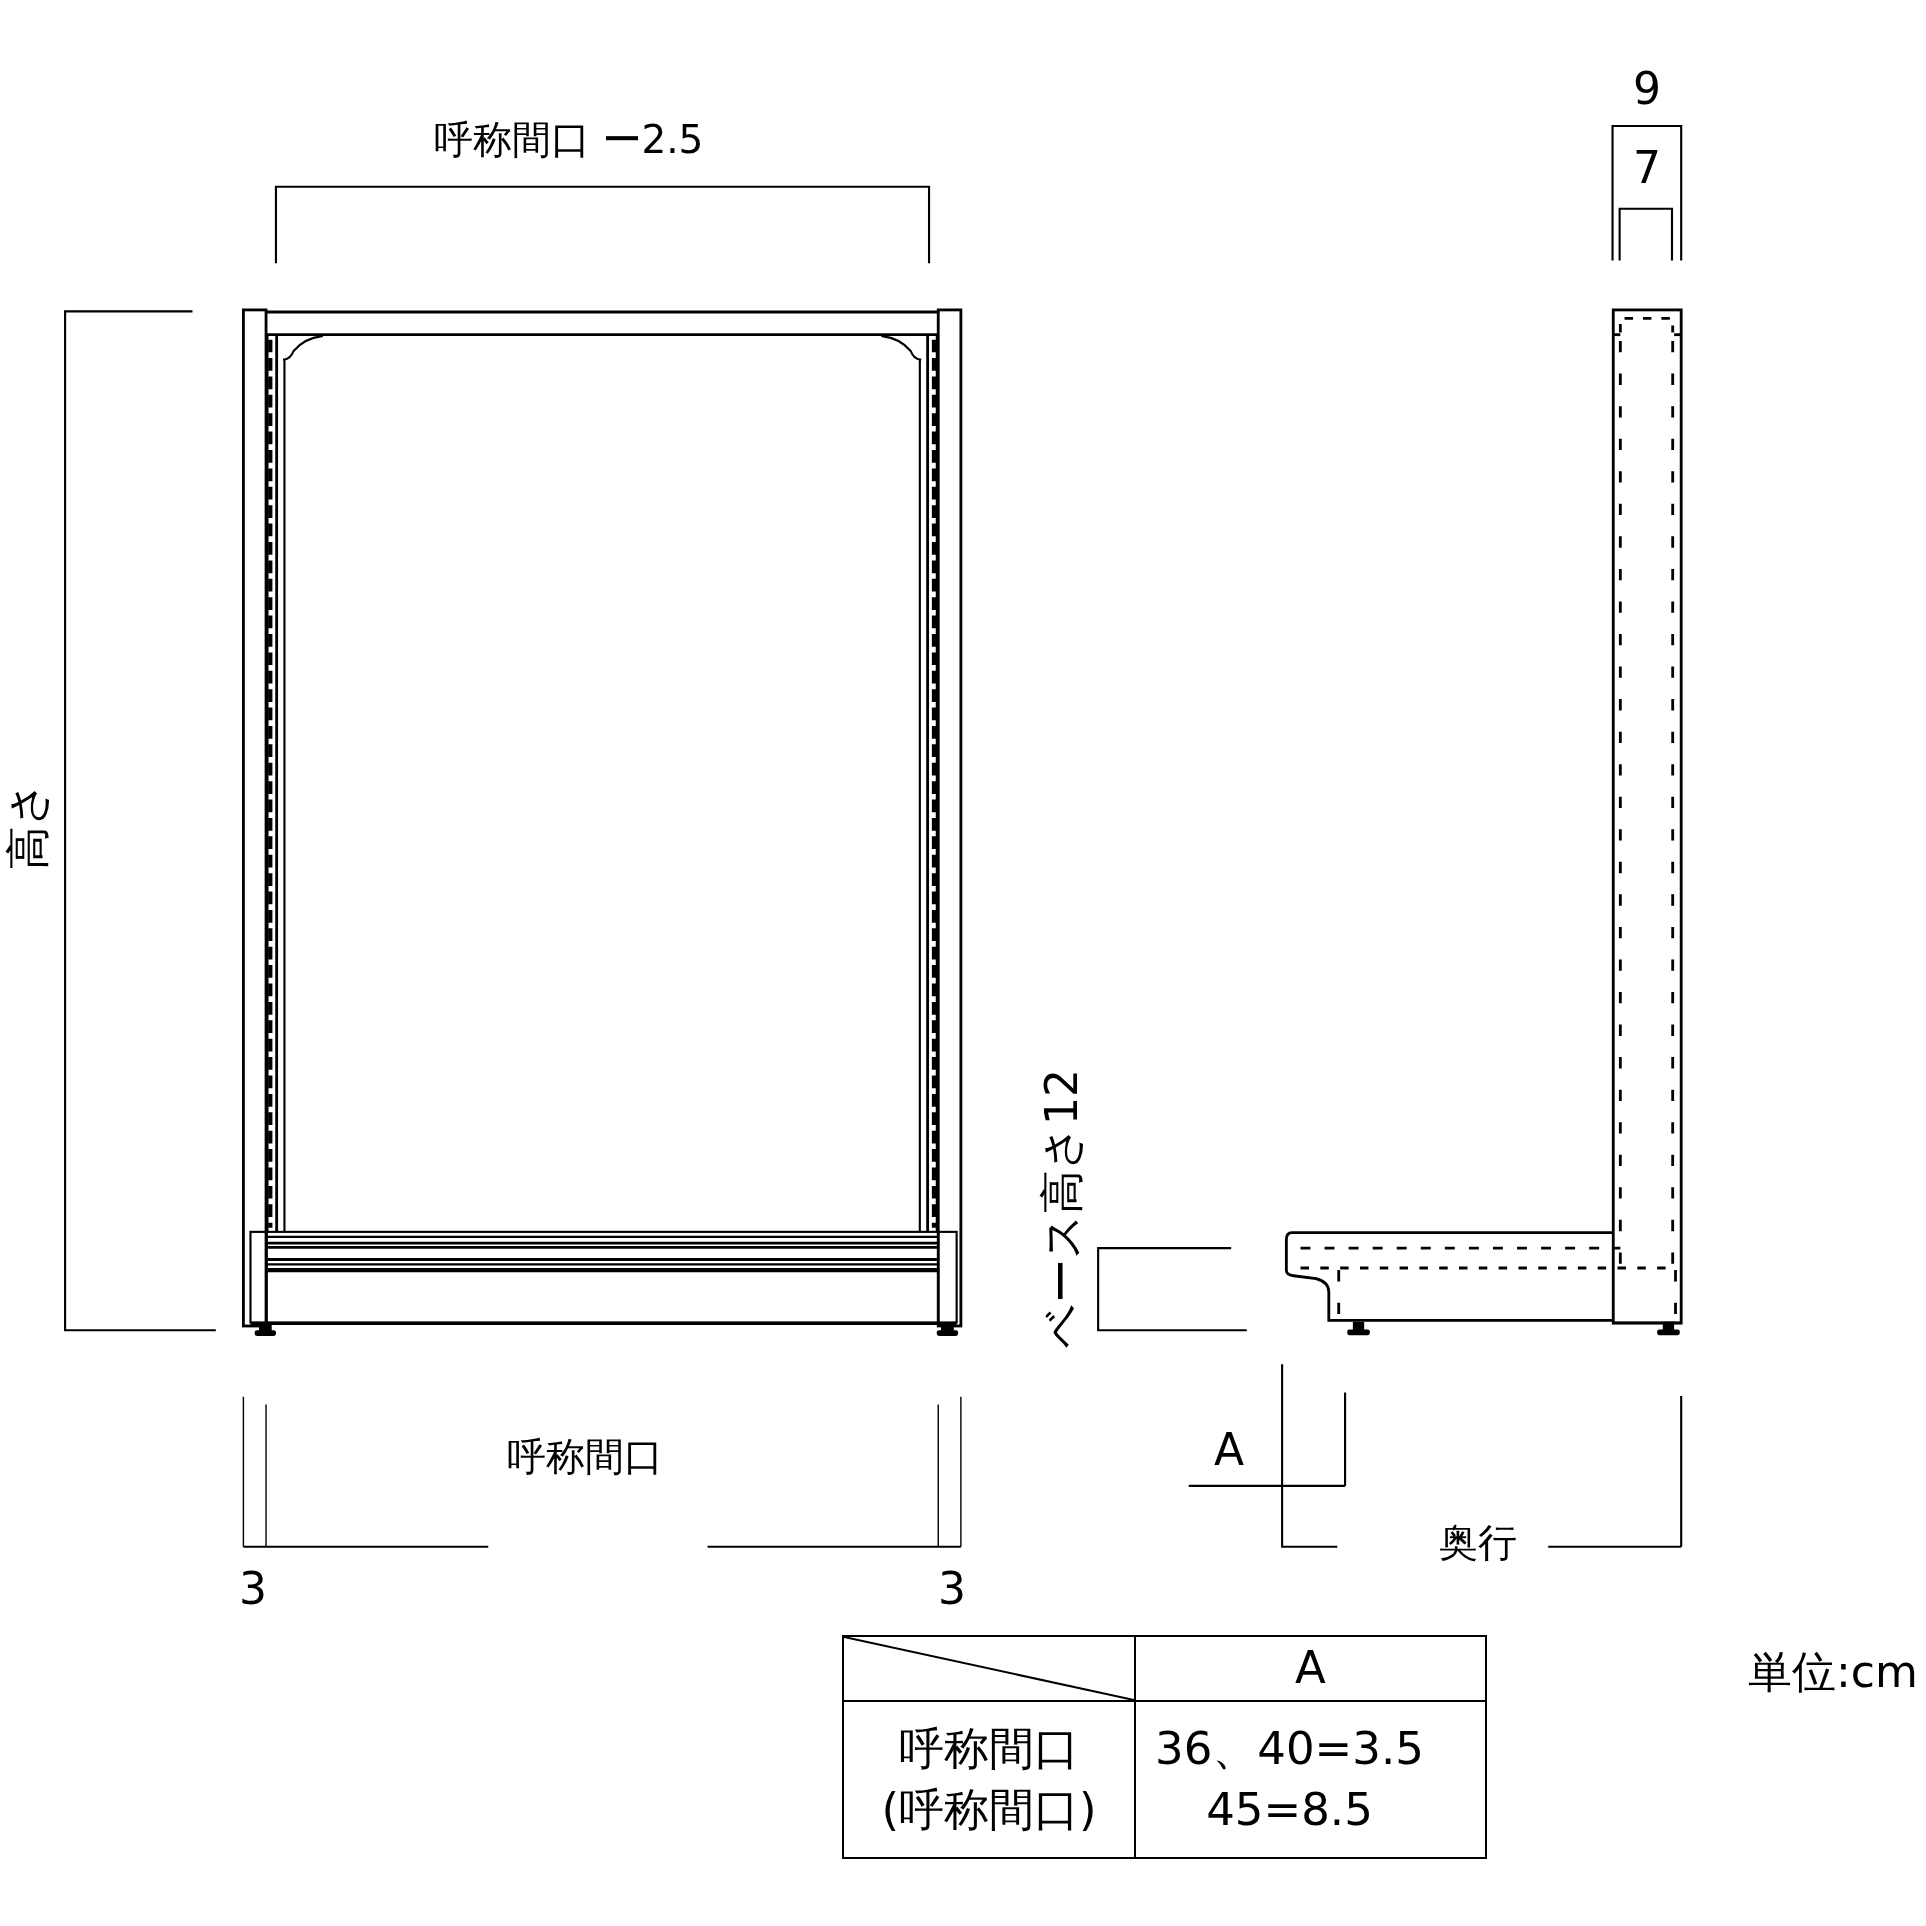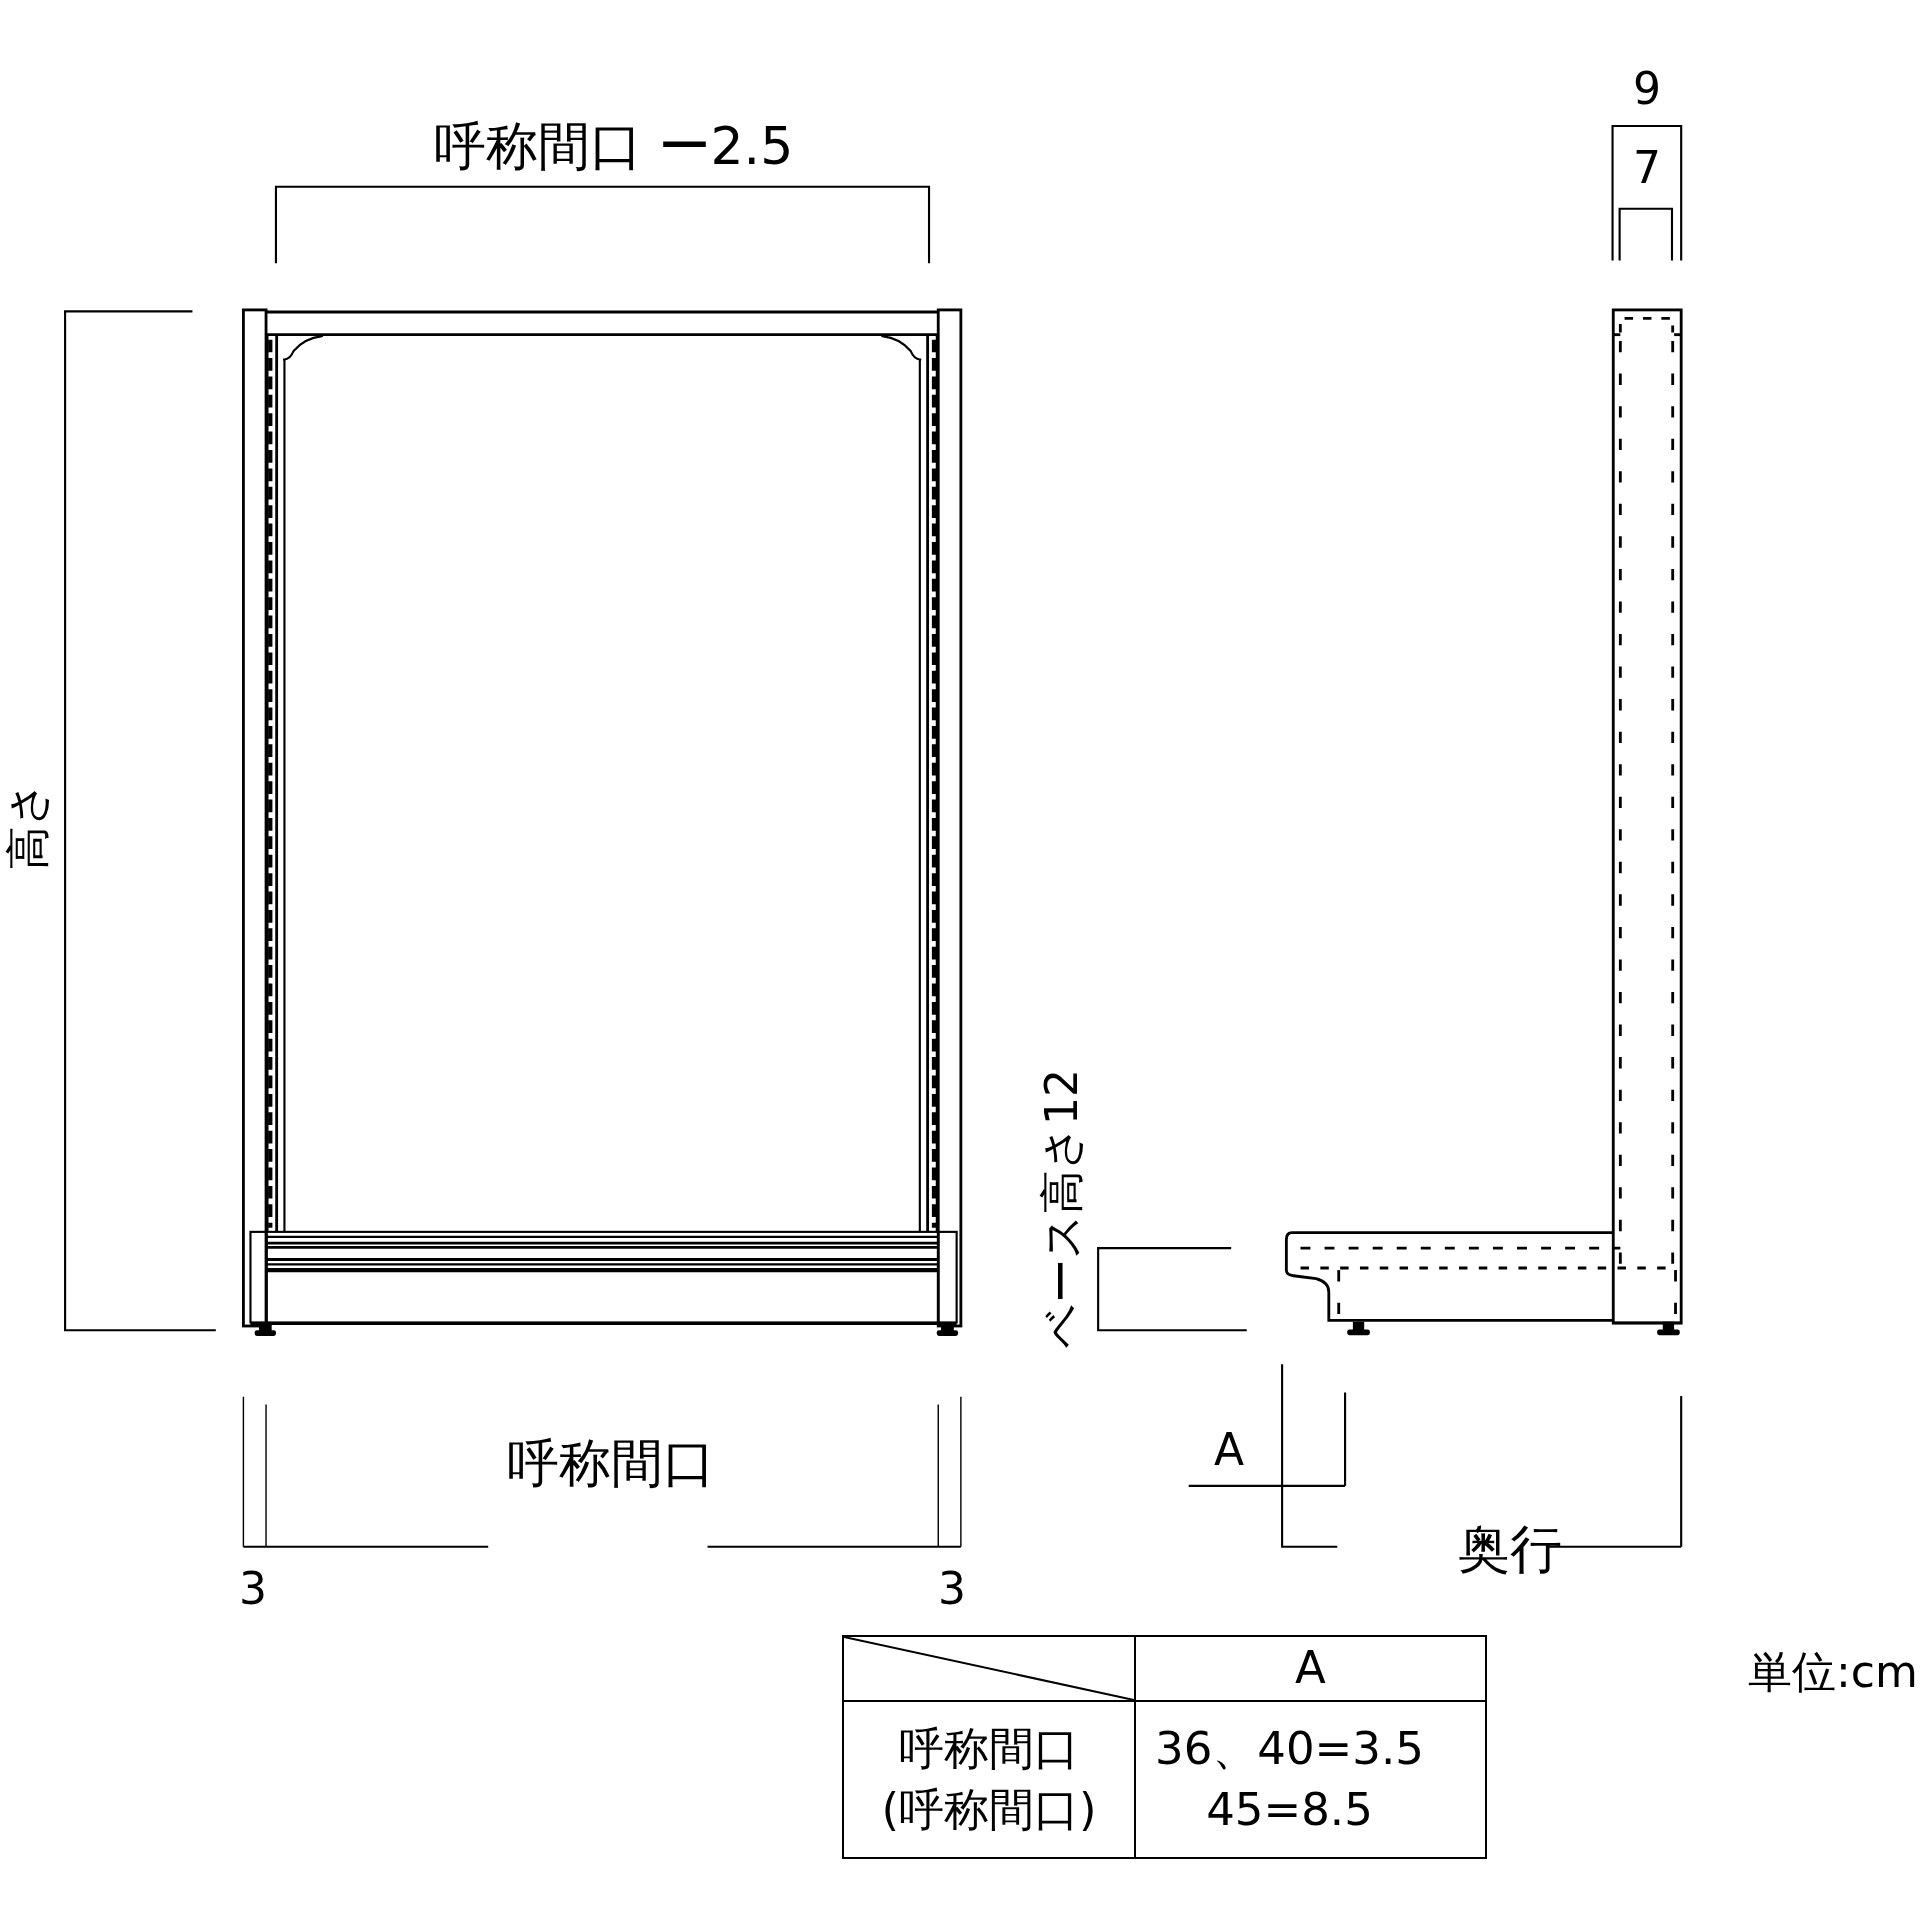--- a/index.html
+++ b/index.html
@@ -5,21 +5,21 @@
   html, body { margin:0; padding:0; background:#ffffff; }
   body { width:1926px; height:1926px; position:relative; overflow:hidden;
          font-family:"DejaVu Sans", "Liberation Sans", sans-serif; color:#000; }
   svg.drawing { position:absolute; left:0; top:0; width:1926px; height:1926px; }
   .ln { stroke:#000; stroke-width:3; fill:none; }
   .ln2 { stroke:#000; stroke-width:4; fill:none; }
   .thin { stroke:#000; stroke-width:2; fill:none; }
   .dash { stroke:#000; stroke-width:4; fill:none; stroke-dasharray:14 20; }
   .dashv { stroke:#000; stroke-width:4; fill:none; stroke-dasharray:16 30; }
   .lbl { position:absolute; white-space:nowrap; font-size:44px; line-height:1; color:#000; }
-  .lbl.lg { font-size:52px; }
+  .lbl.lg { font-size:39px; }
   .vert { position:absolute; white-space:nowrap; font-size:44px; line-height:1;
           transform-origin:0 0; }
   table.spec { position:absolute; left:842px; top:1635px; width:645px; height:224px;
                border-collapse:collapse; }
   table.spec td { border:2.1px solid #000; padding:0; text-align:center; font-size:45px;
                   line-height:1.35; position:relative; }
   .diag { position:absolute; left:0; top:0; width:100%; height:100%; }
   .rowlbl { display:block; }
   .valcell { text-align:left; padding-right:42px !important; }
 </style>
@@ -121,21 +121,21 @@
 <span class="lbl lg" style="left:507px; top:1437px;">呼称間口</span>
 <span class="lbl" style="left:239px; top:1567px;">3</span>
 <span class="lbl" style="left:938px; top:1567px;">3</span>
 
 <span class="lbl" style="left:1633px; top:67px;">9</span>
 <span class="lbl" style="left:1633px; top:146px;">7</span>
 
 <span class="vert" style="left:1040px; top:1348px; transform:rotate(-90deg);">ベース高さ12</span>
 
 <span class="lbl" style="left:1214px; top:1428px;">A</span>
-<span class="lbl lg" style="left:1439px; top:1523px;margin-left:19px;">奥行</span>
+<span class="lbl lg" style="left:1439px; top:1523px;">奥行</span>
 
 <span class="lbl" style="left:1748px; top:1650px;">単位:cm</span>
 
 <table class="spec">
   <tbody>
       <tr style="height:65px;">
     <td style="width:290px;">
       <svg class="diag" viewBox="0 0 410 92" preserveAspectRatio="none">
         <line x1="0" y1="0" x2="410" y2="92" stroke="#000" stroke-width="3"></line>
       </svg>

